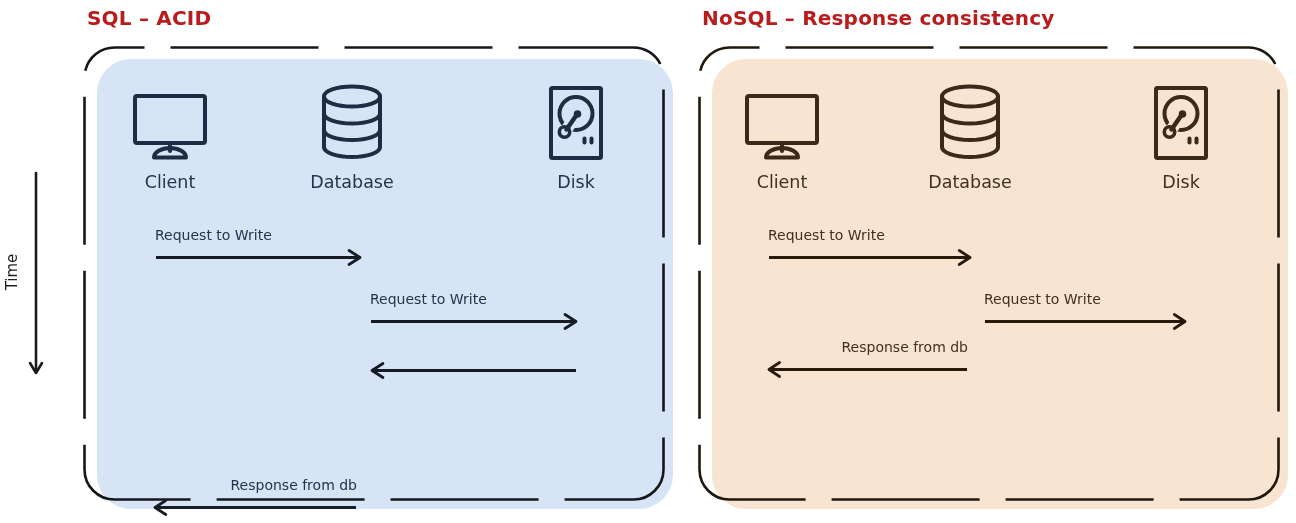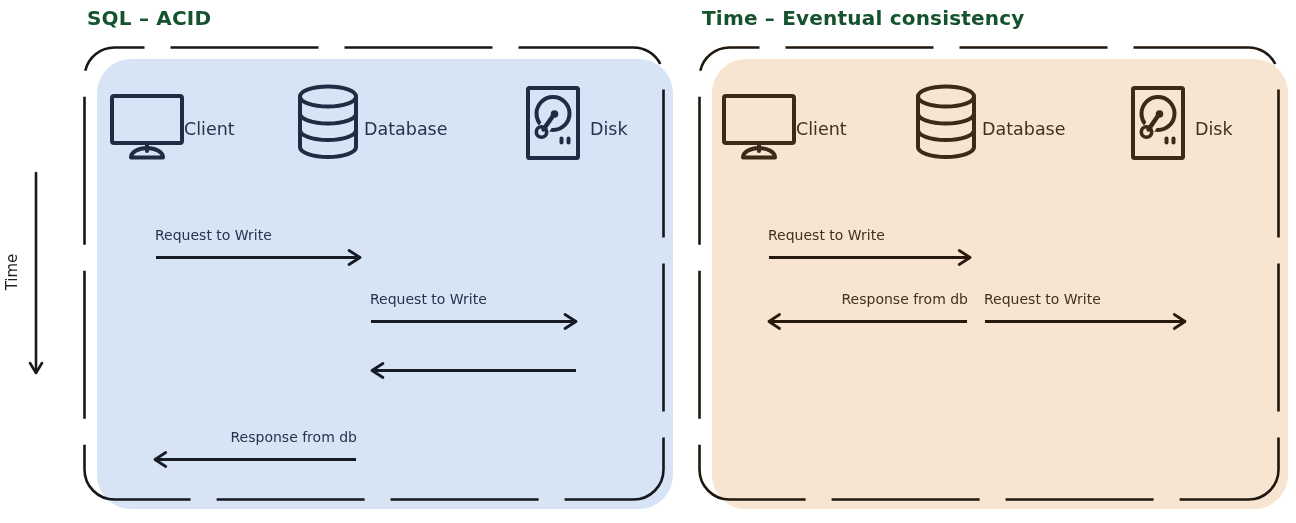--- a/index.html
+++ b/index.html
@@ -28,37 +28,37 @@
     position:absolute; left:12px; top:11px; width:576px; height:450px;
     border-radius:34px; background:var(--fill);
   }
   .panel-border { position:absolute; left:-2px; top:-2px; }
   .panel-border rect {
     fill:none; stroke:var(--outline); stroke-width:2.6;
     stroke-dasharray:148 26; stroke-dashoffset:118;
   }
   .panel-title {
     position:absolute; left:2px; top:-42px; margin:0;
-    font-size:20px; font-weight:700; color:#14532d; letter-spacing:0.2px; white-space:nowrap;
-  }
-
-  
-  .entity { position:absolute; top:38px; width:120px; display:flex; flex-direction:row; align-items:center; }
+    font-size:20px; font-weight:700; color:#b91c1c; letter-spacing:0.2px; white-space:nowrap;
+  }
+
+  
+  .entity { position:absolute; top:38px; width:120px; display:flex; flex-direction:column; align-items:center; }
   .entity-iconbox { height:74px; display:flex; align-items:flex-end; justify-content:center; }
   .entity svg { display:block; color:var(--line); }
   .entity svg .ln { stroke:currentColor; stroke-width:4; fill:none; stroke-linecap:round; stroke-linejoin:round; }
   .entity svg .halo { stroke:var(--fill); stroke-width:12; stroke-linecap:round; fill:none; }
   .entity svg .bulb { stroke:currentColor; stroke-width:3.6; fill:var(--fill); }
   .entity svg .dotfill { fill:currentColor; }
   .entity-label { margin-top:12px; font-size:17.5px; color:var(--text); }
 
   
   .message { position:absolute; }
   .msg-label { font-size:14px; line-height:22px; margin-bottom:2px; color:var(--text); white-space:nowrap; }
-  .message.align-right .msg-label { text-align:right; }
+  .message.align-right .msg-label { text-align:right;margin-top:48px; }
   .arrow { display:block; color:var(--arrow); width:100%; height:19px; }
   .arrow line { stroke:currentColor; stroke-width:3; }
   .arrow path { stroke:currentColor; stroke-width:2.8; fill:none; stroke-linecap:round; stroke-linejoin:round; }
 
   
   .panel--sql .m0 { left:70px;  top:176px; width:207px; }
   .panel--sql .m1 { left:285px; top:240px; width:208px; }
   .panel--sql .m2 { left:285px; top:313px; width:207px; }
   .panel--sql .m3 { left:68px;  top:378px; width:204px; }
   
@@ -162,21 +162,21 @@
     <div class="message m3 align-right">
       <div class="msg-label">Response from db</div>
       <svg class="arrow" viewBox="0 0 208 19" preserveAspectRatio="none">
         <line x1="4" y1="9.5" x2="207" y2="9.5"></line>
           <path d="M13 2.5 L2 9.5 L13 16.5"></path>
       </svg>
     </div>
   </section>
 
   <section class="panel panel--nosql" style="--fill: #f7e4d1; --line: #3a2a1a; --text: #40311f; --arrow: #27190c; --outline: #20170d;">
-    <h2 class="panel-title">Time – Eventual consistency</h2>
+    <h2 class="panel-title">NoSQL – Response consistency</h2>
     <div class="panel-fill"></div>
     <svg class="panel-border" width="582" height="455" viewBox="0 0 582 455">
       <rect x="1.5" y="1.5" width="579" height="452" rx="30"></rect>
     </svg>
 
     <div class="entity e0">
       <div class="entity-iconbox">
         <svg width="74" height="66" viewBox="0 0 74 66">
           <rect class="ln" x="2" y="2" width="70" height="47" rx="2"></rect>
           <path class="ln" d="M37 49 L37 57"></path>

